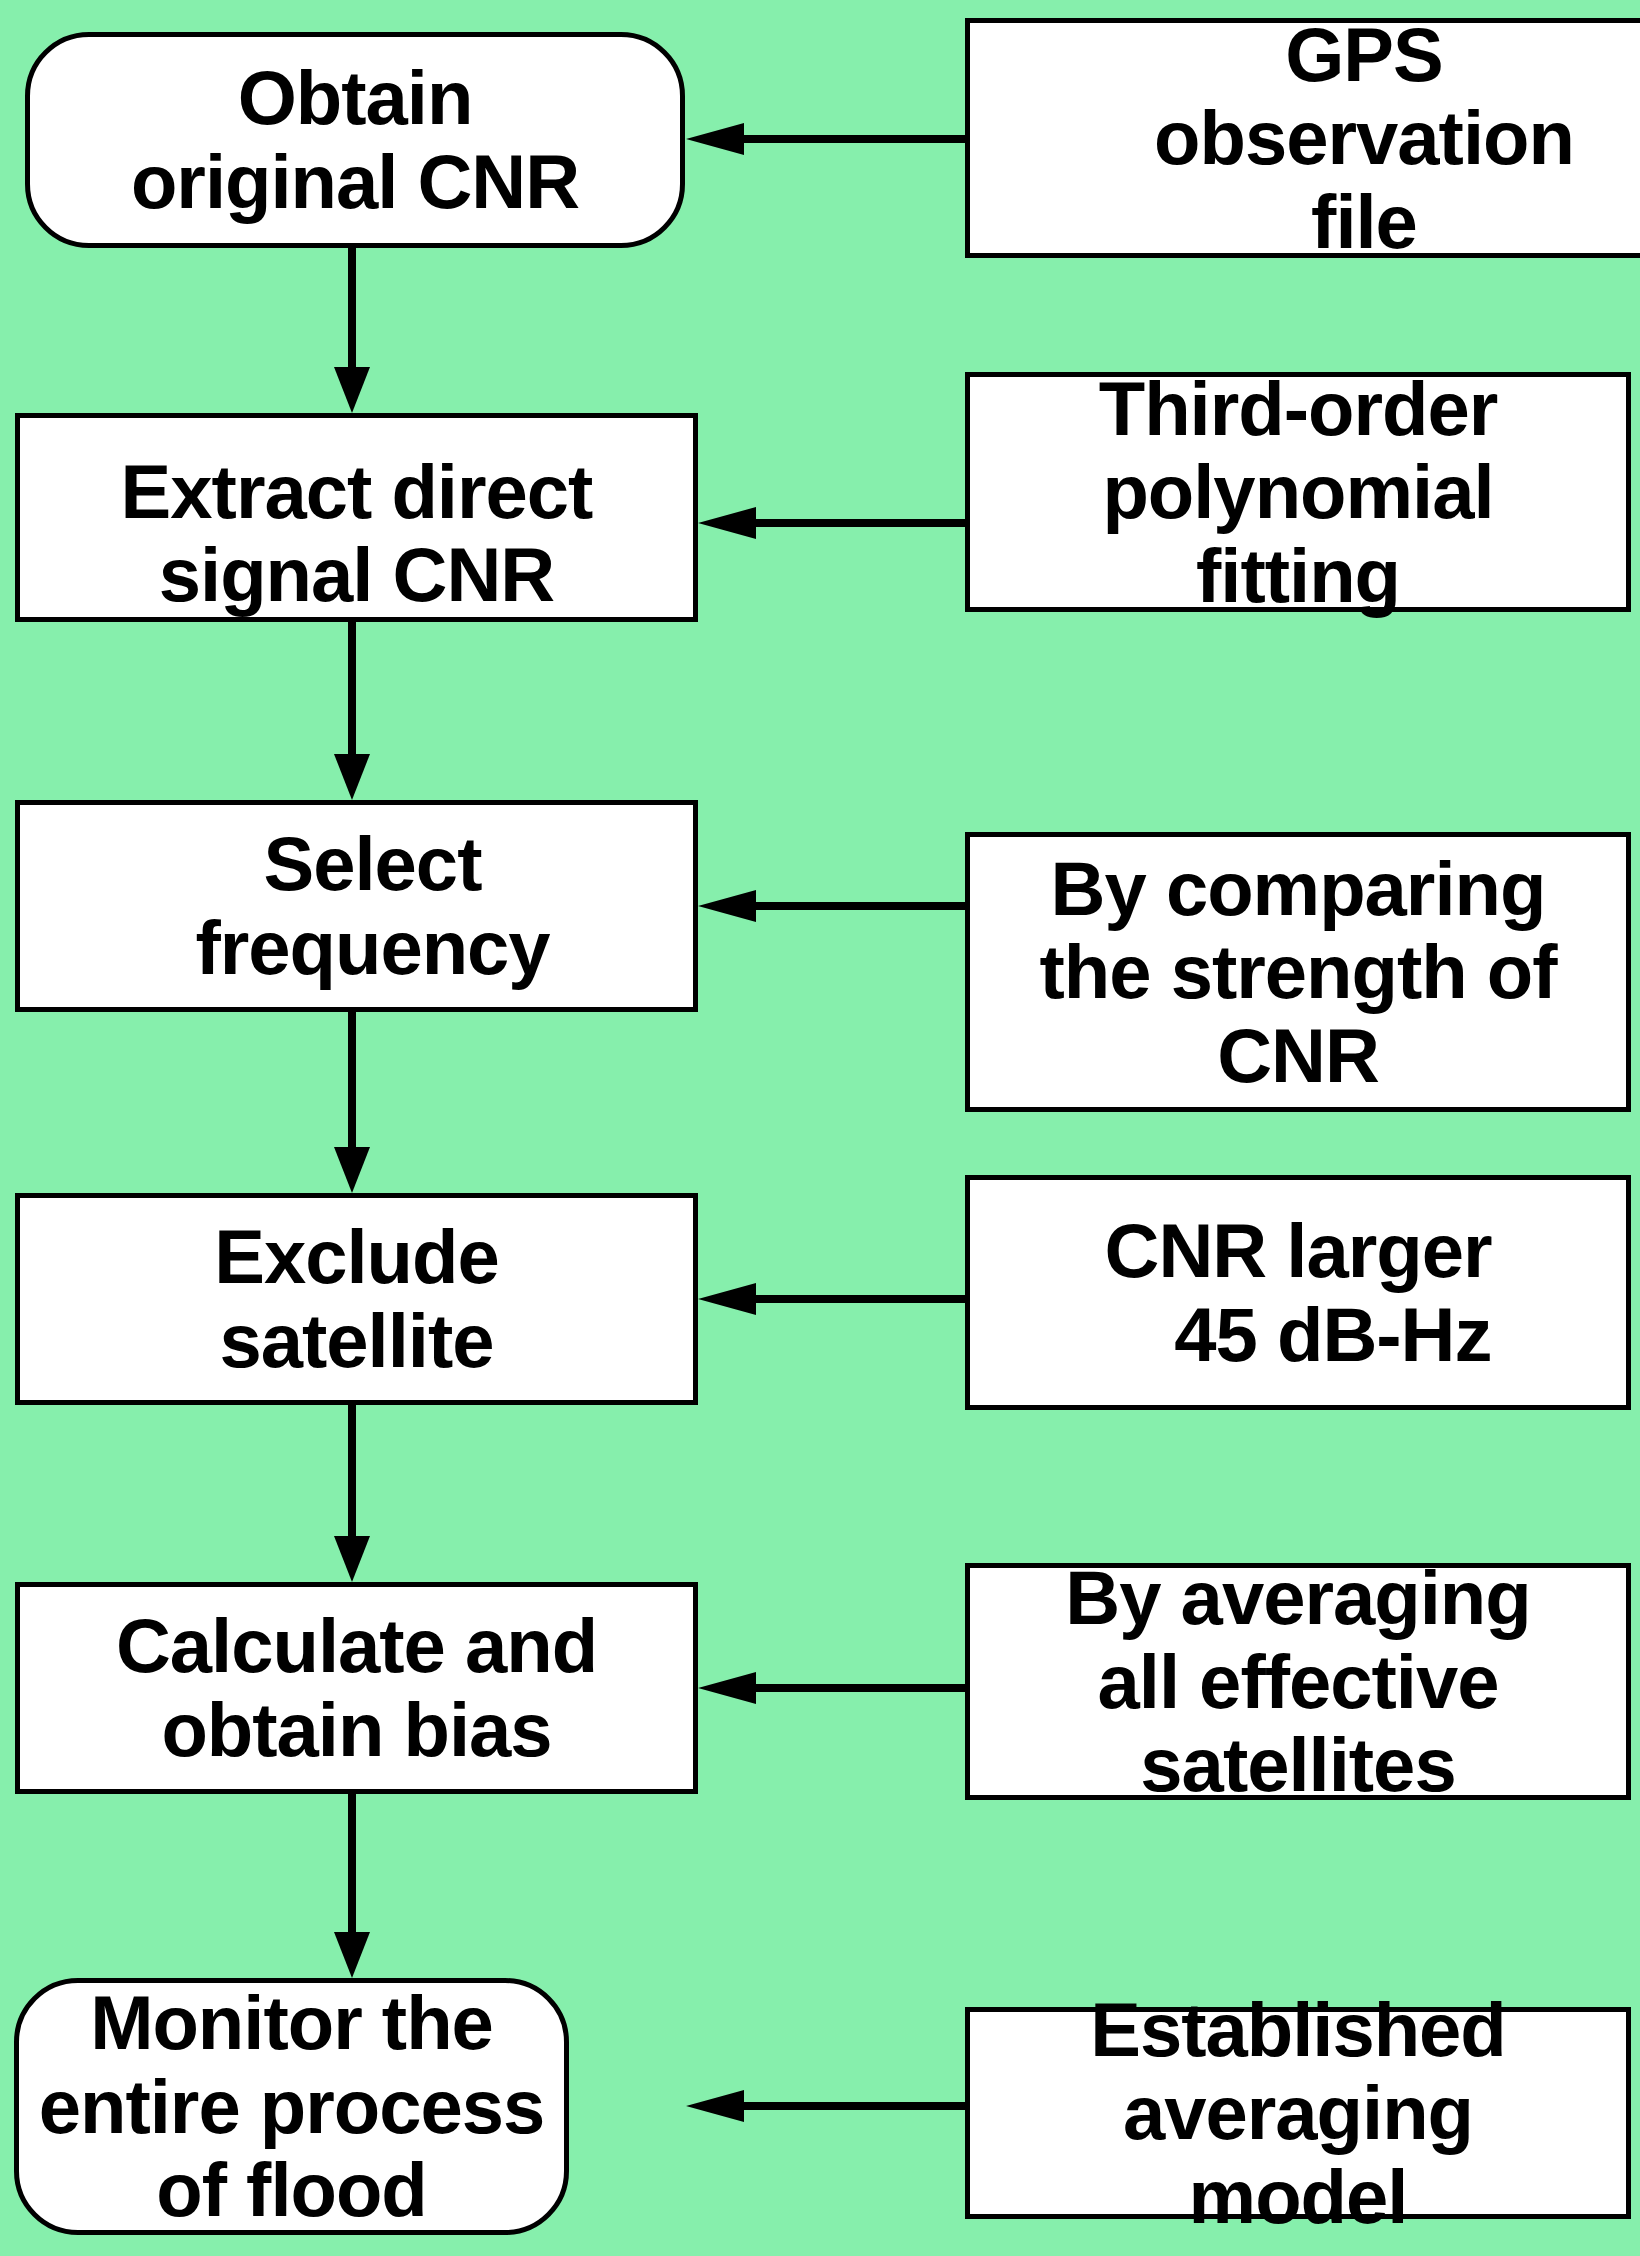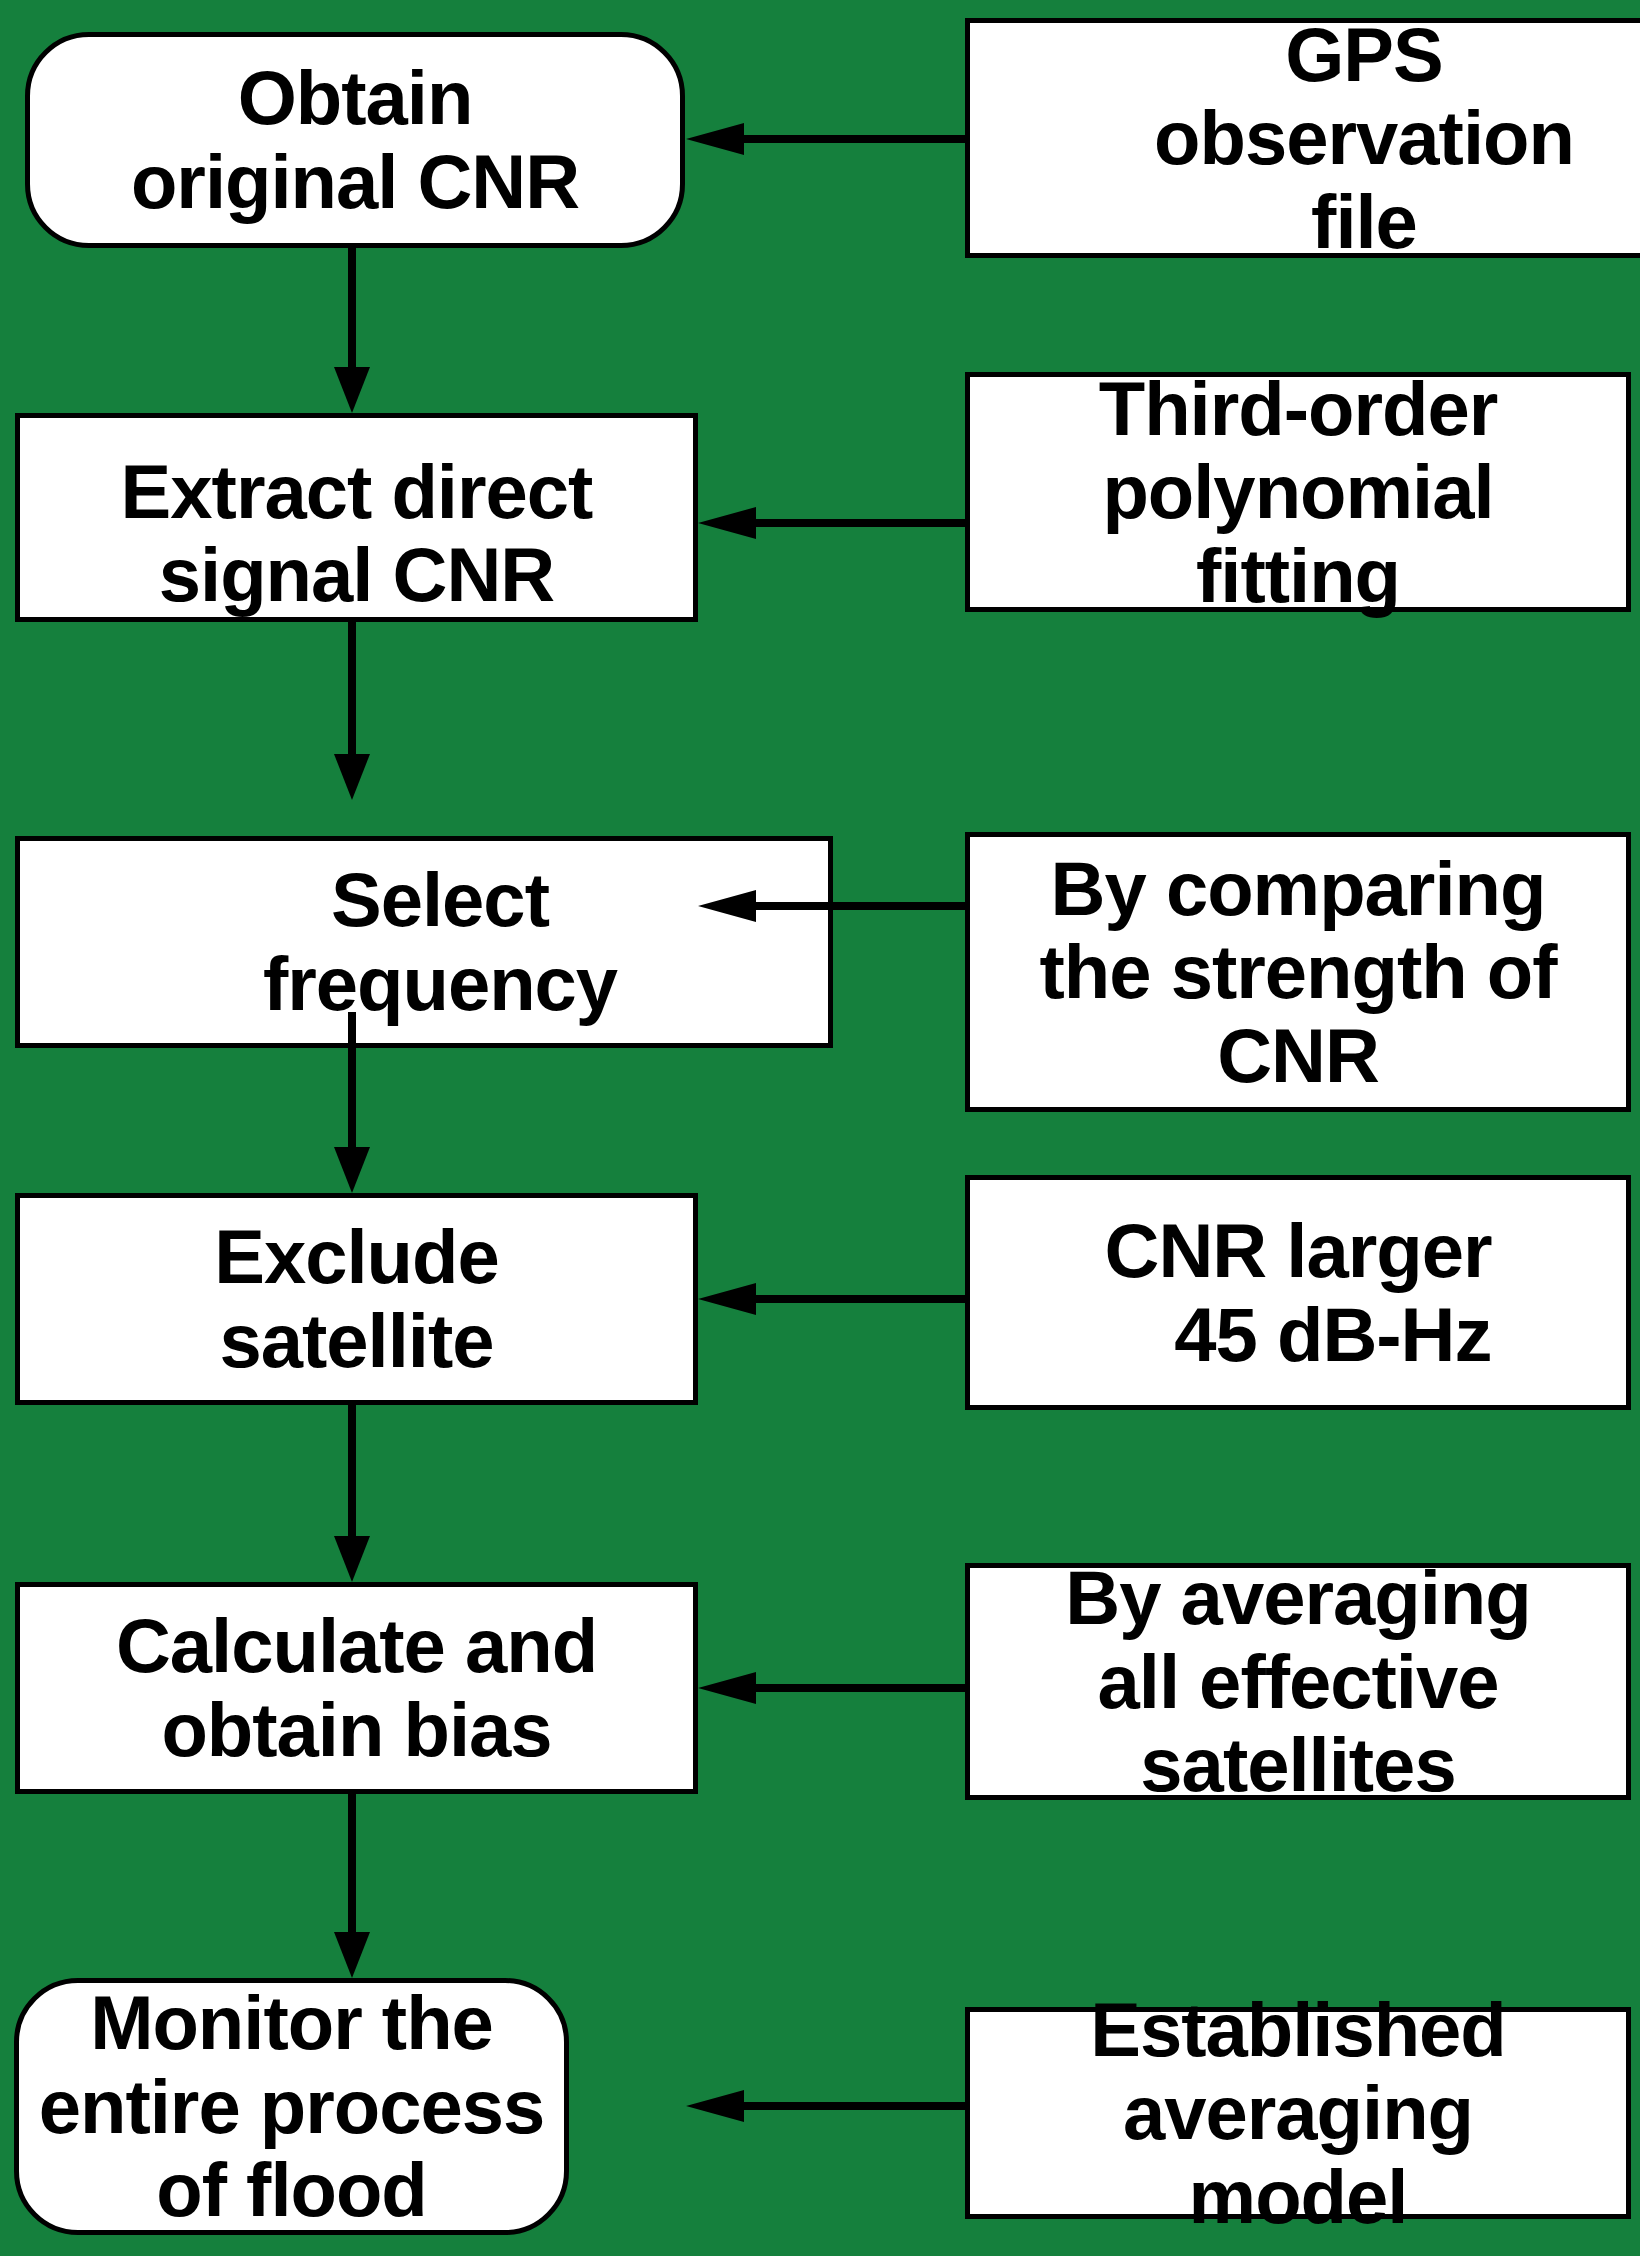--- a/index.html
+++ b/index.html
@@ -1,20 +1,20 @@
 <!DOCTYPE html>
 <html><head>
 <meta charset="utf-8">
 <style>
   html, body { margin: 0; padding: 0; background: #ffffff; }
   .canvas {
     position: relative;
     width: 1640px;
     height: 2256px;
-    background: #15803d;
+    background: #86efac;
     overflow: hidden;
     font-family: "Liberation Sans", sans-serif;
   }
   .box {
     position: absolute;
     box-sizing: border-box;
     border: 5px solid #000000;
     background: #ffffff;
     display: flex;
     align-items: center;
@@ -26,21 +26,21 @@
     white-space: pre-line;
     font-weight: bold;
     font-size: 76px;
     line-height: 1.1;
     color: #000000;
     letter-spacing: -1px;
   }
   
   .s1 { left: 25px;  top: 32px;   width: 660px; height: 216px; }
   .s2 { left: 15px;  top: 413px;  width: 683px; height: 209px; align-items: flex-end; }
-  .s3 { left: 15px;  top: 836px;  width: 818px; height: 212px; padding-left: 32px; }
+  .s3 { left: 15px;  top: 800px;  width: 683px; height: 212px; padding-left: 32px; }
   .s4 { left: 15px;  top: 1193px; width: 683px; height: 212px; }
   .s5 { left: 15px;  top: 1582px; width: 683px; height: 212px; }
   .s6 { left: 14px;  top: 1978px; width: 555px; height: 257px; }
   
   .n1 { left: 965px; top: 18px;   width: 798px; height: 240px; }
   .n2 { left: 965px; top: 372px;  width: 666px; height: 240px; }
   .n3 { left: 965px; top: 832px;  width: 666px; height: 280px; }
   .n4 { left: 965px; top: 1175px; width: 666px; height: 235px; text-align: right; }
   .n5 { left: 965px; top: 1563px; width: 666px; height: 237px; }
   .n6 { left: 965px; top: 2007px; width: 666px; height: 212px; }

